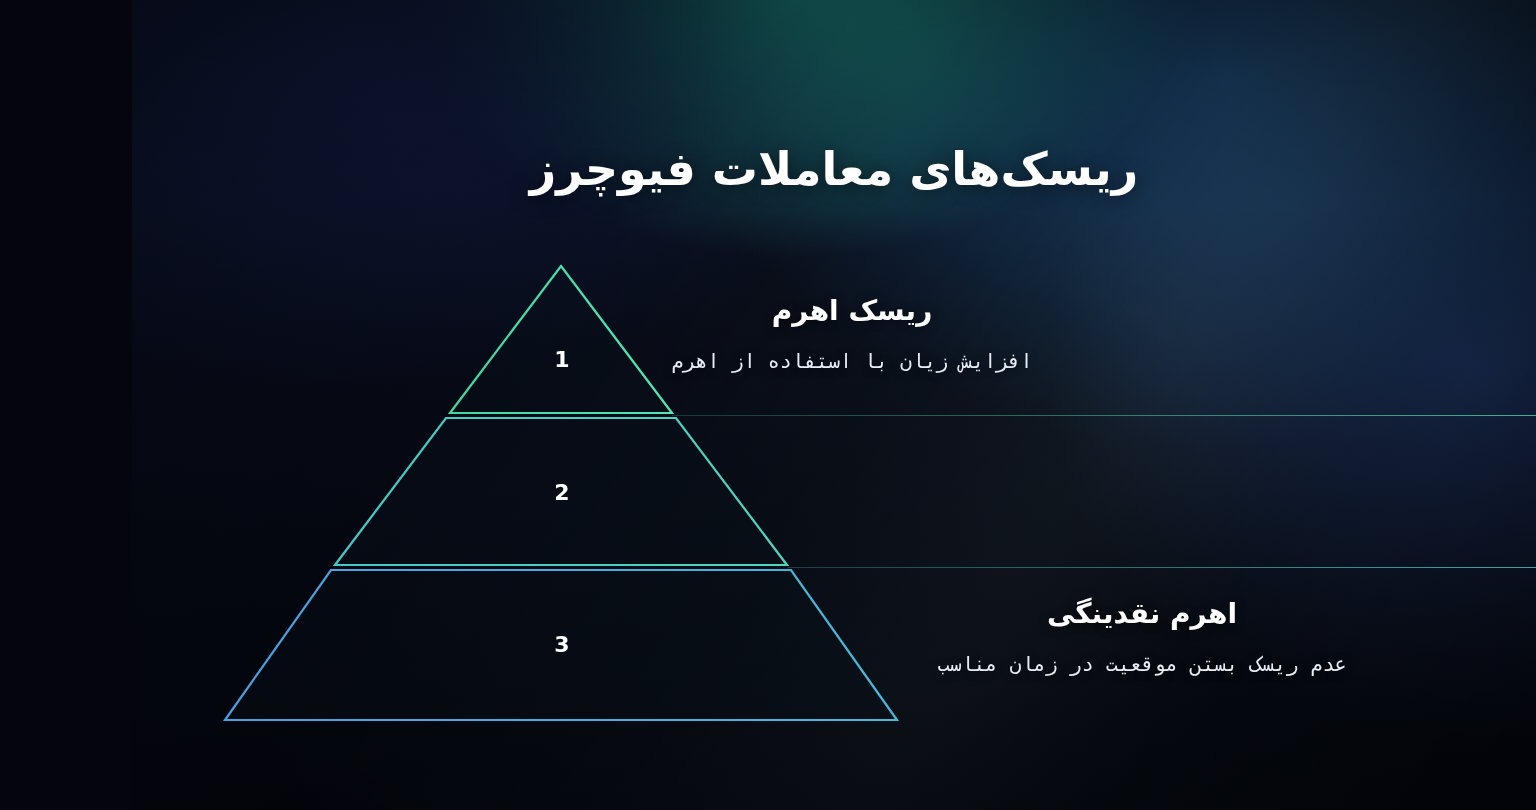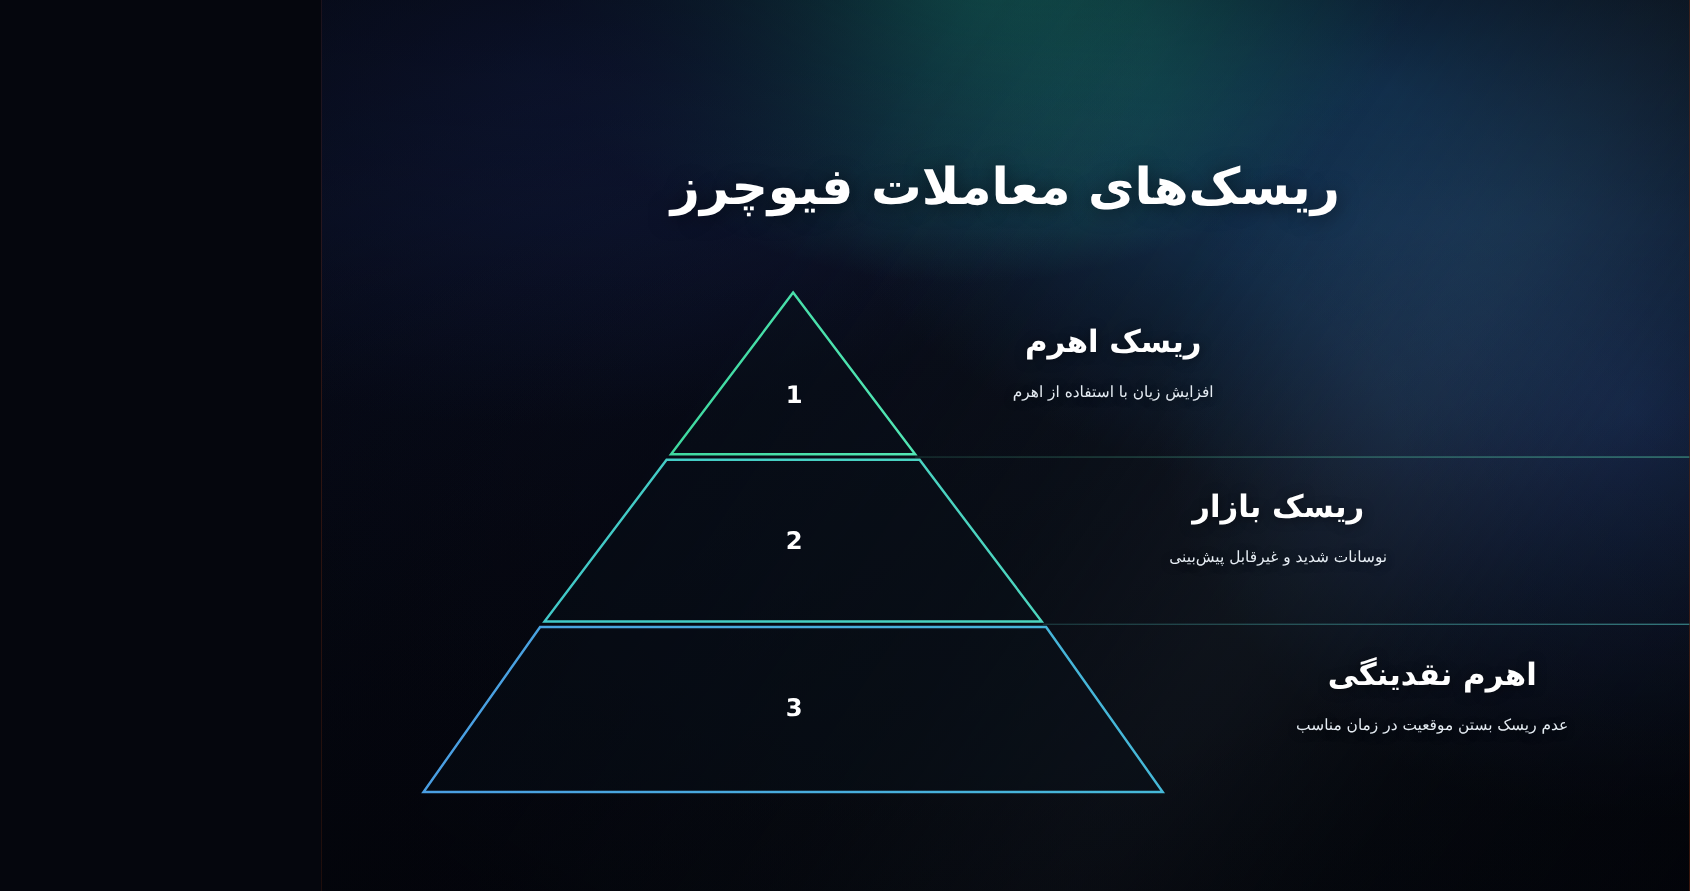--- a/index.html
+++ b/index.html
@@ -9,24 +9,24 @@
   }
   body {
     width: 1536px;
     height: 810px;
     overflow: hidden;
     font-family: "DejaVu Sans", sans-serif;
   }
 
   #slide {
     position: relative;
-    width: 1244px;
+    width: 1404px;
     height: 810px;
     overflow: hidden;
-    background: #c2410c;
+    background: #14532d;
   }
 
   
   .bg-base {
     position: absolute;
     inset: 0;
     background:
       radial-gradient(ellipse 900px 520px at 16% 8%, #101a3c 0%, rgba(10,13,28,0) 62%),
       radial-gradient(ellipse 700px 500px at 47% -4%, #1a8d7d 0%, rgba(10,13,28,0) 58%),
       radial-gradient(ellipse 900px 620px at 78% 10%, #123a63 0%, rgba(8,11,22,0) 60%),
@@ -108,25 +108,26 @@
     color: #ffffff;
   }
   .level-heading {
     font-size: 28px;
     font-weight: bold;
     color: #ffffff;
     margin: 0 0 22px 0;
     text-shadow: 0 1px 10px rgba(0,0,0,0.5);
   }
   .level-desc {
-    font-size: 14px;
+    font-size: 20px;
     font-weight: normal;
     color: #e6edf4;
     margin: 0;
     text-shadow: 0 1px 8px rgba(0,0,0,0.5);
+    font-family: Liberation Mono, monospace;
   }
 
   #text-1 { left: 430px; top: 294px; width: 580px; }
   #text-2 { left: 580px; top: 444px; width: 580px; }
   #text-3 { left: 720px; top: 597px; width: 580px; }
 
   
   .divider {
     position: absolute;
     height: 1px;
@@ -187,23 +188,19 @@
   <div class="level-num" id="num-3">3</div>
 
   <hr class="divider" id="divider-1">
   <hr class="divider" id="divider-2">
 
   <div class="level-text" id="text-1">
     <p class="level-heading">ریسک اهرم</p>
     <p class="level-desc">افزایش زیان با استفاده از اهرم</p>
   </div>
 
-  <div class="level-text" id="text-2">
-    <p class="level-heading">ریسک بازار</p>
-    <p class="level-desc">نوسانات شدید و غیرقابل پیش‌بینی</p>
-  </div>
 
   <div class="level-text" id="text-3">
     <p class="level-heading">اهرم نقدینگی</p>
     <p class="level-desc">عدم ریسک بستن موقعیت در زمان مناسب</p>
   </div>
 
 </div>
 
 </body></html>

